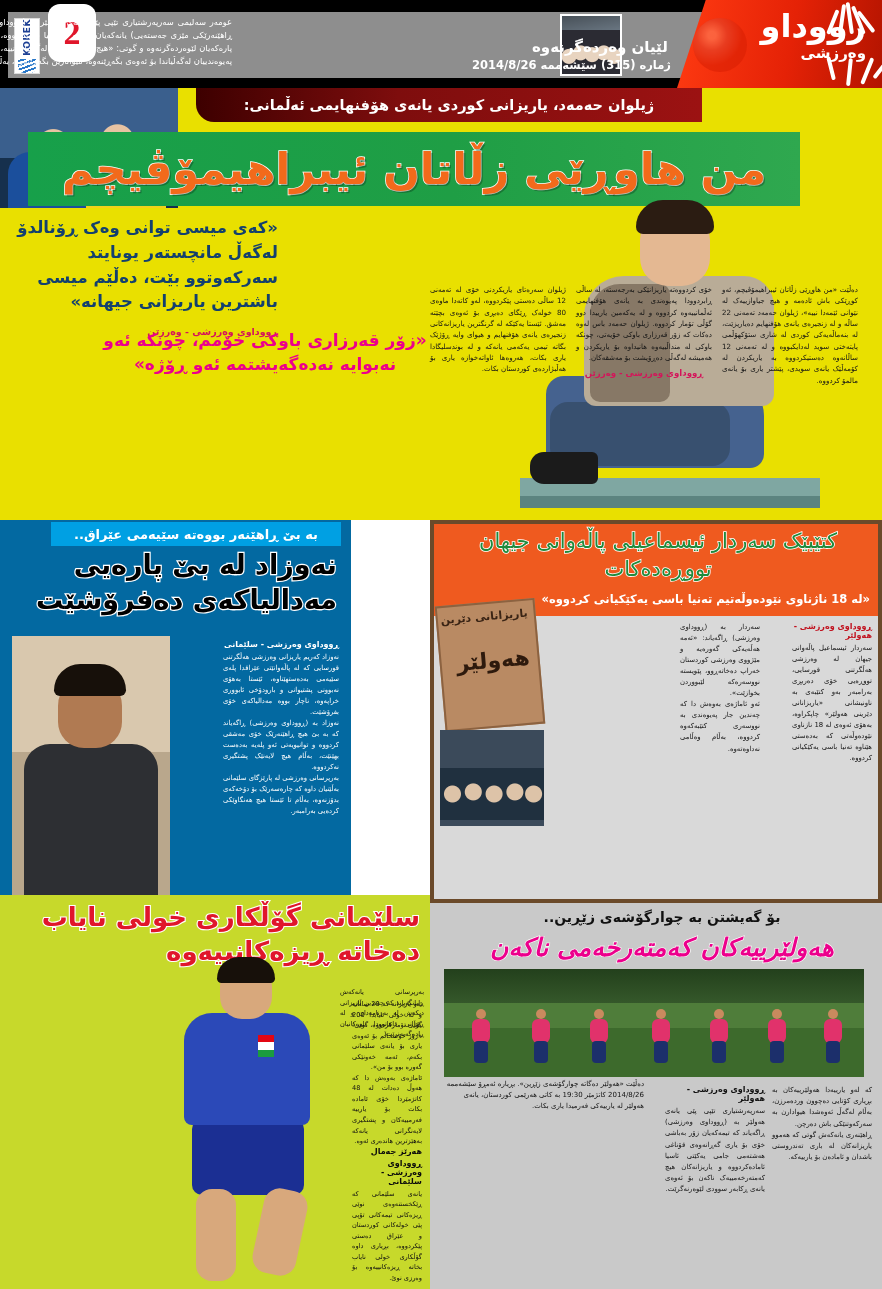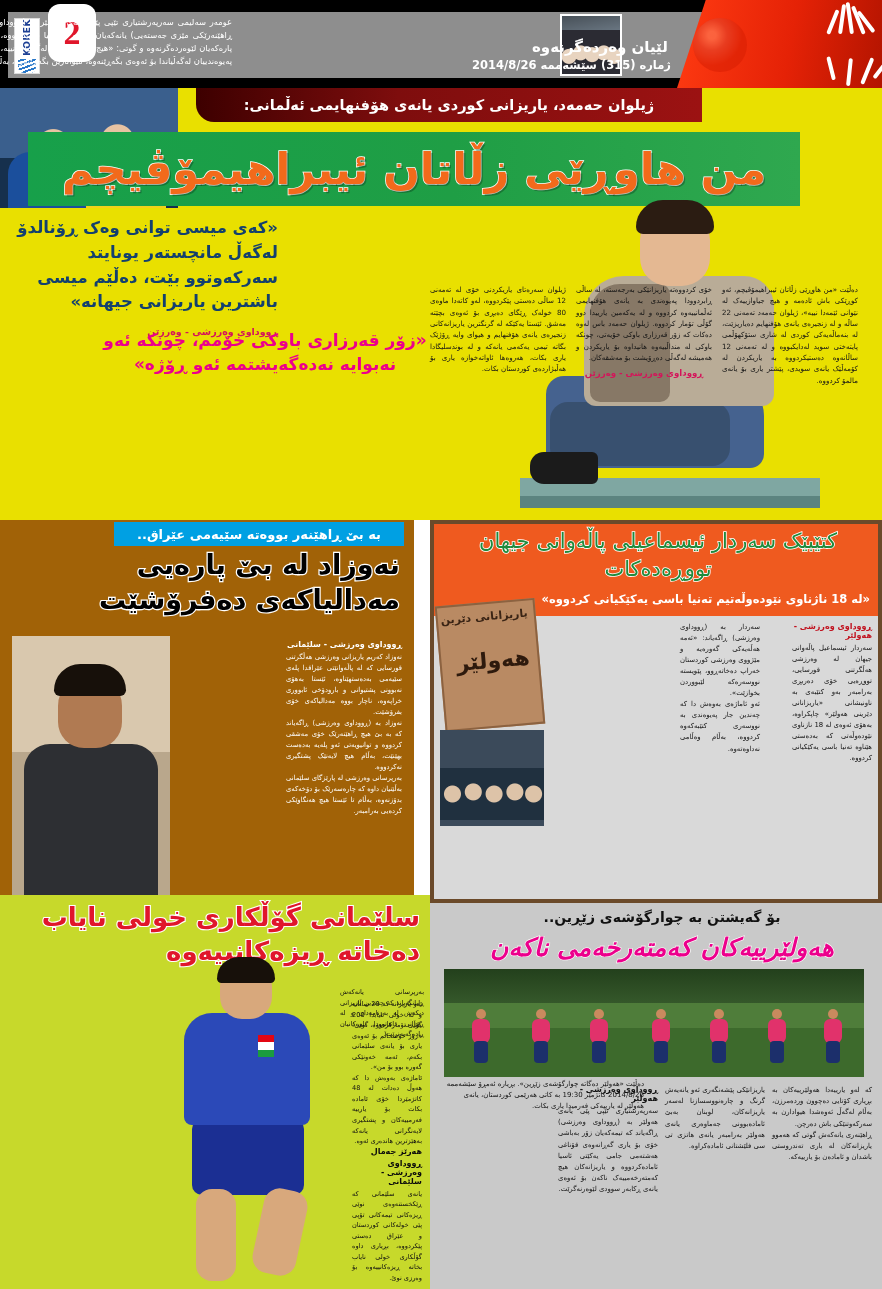--- a/index.html
+++ b/index.html
@@ -135,21 +135,21 @@
   .sp-bench2 { position:absolute; left:0; top:296px; width:300px; height:12px; background:#5c8480; }
 
   .feat-cols { position:absolute; right:24px; top:196px; width:576px; height:320px; direction:rtl; }
   .col { float:right; width:136px; margin-left:10px; }
   .col p { font-size:7.1px; line-height:1.6; text-align:justify; color:#141414; }
   .col.c-tall { height:316px; }
   .col-lead { font-size:7.3px; }
   .mini-head { color:#d4145a; font-size:8.6px; font-weight:bold; margin:5px 0 3px; text-align:center; }
 
   
-  .mid-left { position:absolute; left:0; top:520px; width:414px; height:375px; background:#a16207; }
+  .mid-left { position:absolute; left:0; top:520px; width:351px; height:375px; background:#0369a1; }
   .ml-bluebar {
     position:absolute; right:10px; top:2px; width:290px; height:24px; background:#00a0e3;
     color:#fff; font-size:13px; font-weight:bold; display:flex; align-items:center; justify-content:center;
   }
   .ml-head {
     position:absolute; right:14px; top:28px; width:404px;
     color:#000; font-size:27px; font-weight:bold; line-height:1.28; text-align:right; direction:rtl;
     -webkit-text-stroke:2.4px #ffffff; paint-order: stroke fill;
   }
   .ml-photo { position:absolute; left:12px; top:116px; width:158px; height:290px; overflow:hidden; background:#cdbda4; }
@@ -274,20 +274,24 @@
         <i style="height:26px; right:2px;  top:2px;  transform:rotate(-38deg);"></i>
         <i style="height:30px; right:12px; top:0px;  transform:rotate(-22deg);"></i>
         <i style="height:32px; right:24px; top:-2px; transform:rotate(-8deg);"></i>
         <i style="height:30px; right:36px; top:0px;  transform:rotate(8deg);"></i>
         <i style="height:26px; right:48px; top:4px;  transform:rotate(22deg);"></i>
         <i style="height:24px; right:2px;  top:50px; transform:rotate(38deg);"></i>
         <i style="height:28px; right:14px; top:52px; transform:rotate(22deg);"></i>
         <i style="height:28px; right:28px; top:54px; transform:rotate(6deg);"></i>
         <i style="height:24px; right:42px; top:52px; transform:rotate(-14deg);"></i>
       </div>
+      <div class="logo-text">
+        <div class="l1">رووداو</div>
+        <div class="l2">وەرزشی</div>
+      </div>
     </div>
   </div>
 
   <div class="feature">
 
     <div class="feat-photo">
       <div class="p-in"></div>
       <div class="shirt1"></div>
       <div class="shirt2"></div>
     </div>
@@ -461,23 +465,20 @@
     </div>
 
     <div class="br-caption">دەڵێت «هەولێر دەگاتە چوارگۆشەی زێڕین». بڕیارە ئەمڕۆ سێشەممە 2014/8/26 کاتژمێر 19:30 بە کاتی هەرێمی کوردستان، یانەی هەولێر لە یارییەکی فەرمیدا یاری بکات.</div>
 
     <div class="br-cols">
       <div class="c">
         <p>کە لەو یارییەدا هەولێرییەکان بە بڕیاری کۆتایی دەچوون وردەمرزن، بەڵام لەگەڵ ئەوەشدا هیوادارن بە سەرکەوتنێکی باش دەرچن.</p>
         <p>ڕاهێنەری یانەکەش گوتی کە هەموو یاریزانەکان لە باری تەندروستی باشدان و ئامادەن بۆ یارییەکە.</p>
       </div>
       <div class="c">
-        <p>یاریزانێکی پێشەنگەری ئەو یانەیەش گرنگ و چارەنووسسازنا لەسەر یاریزانەکان، لوبنان بەبێ ئامادەبوونی جەماوەری یانەی هەولێر بەرامبەر یانەی هاتزی تی سی فلێشتانی ئامادەکراوە.</p>
-      </div>
-      <div class="c">
         <div class="br-byline">ڕووداوی وەرزشی - هەولێر</div>
         <p>سەرپەرشتیاری تێپی پێی یانەی هەولێر بە (ڕووداوی وەرزشی) ڕاگەیاند کە تیمەکەیان زۆر بەباشی خۆی بۆ یاری گەڕانەوەی قۆناغی هەشتەمی جامی یەکێتی ئاسیا ئامادەکردووە و یاریزانەکان هیچ کەمتەرخەمییەک ناکەن بۆ ئەوەی یانەی ڕکابەر سوودی لێوەرنەگرێت.</p>
       </div>
       <div class="clr"></div>
     </div>
   </div>
 
 </div>
 
 </body></html>

